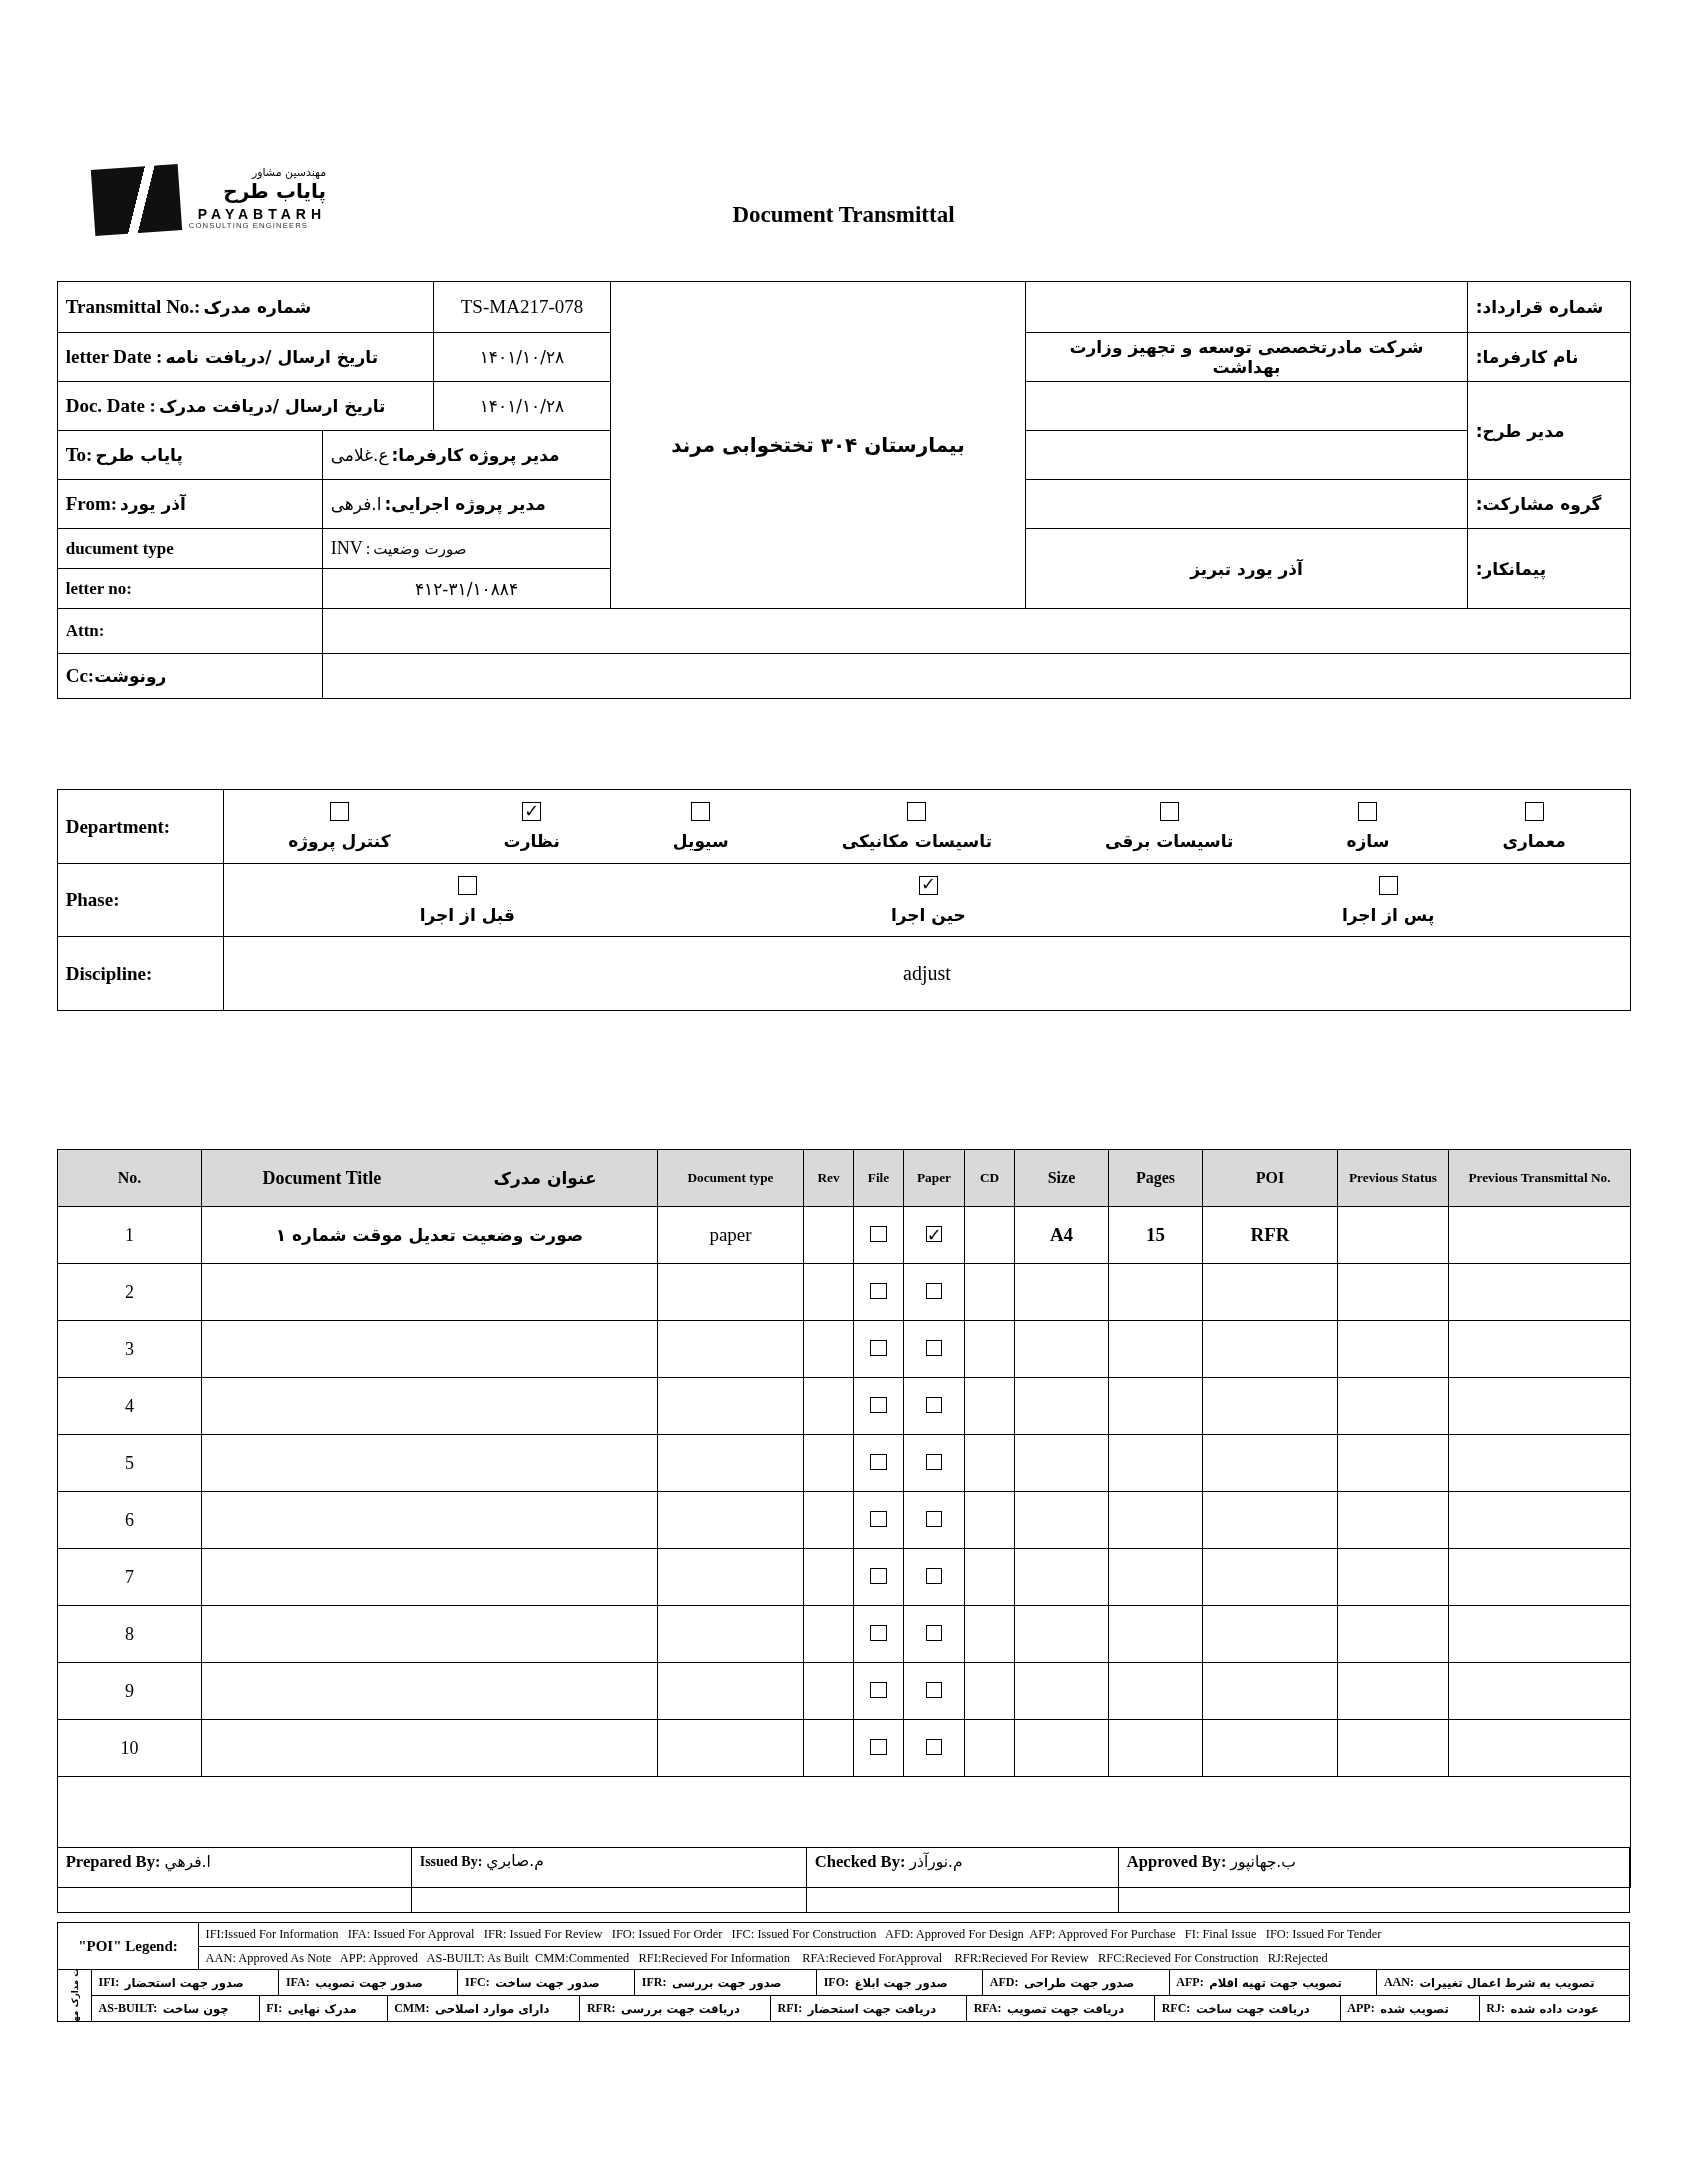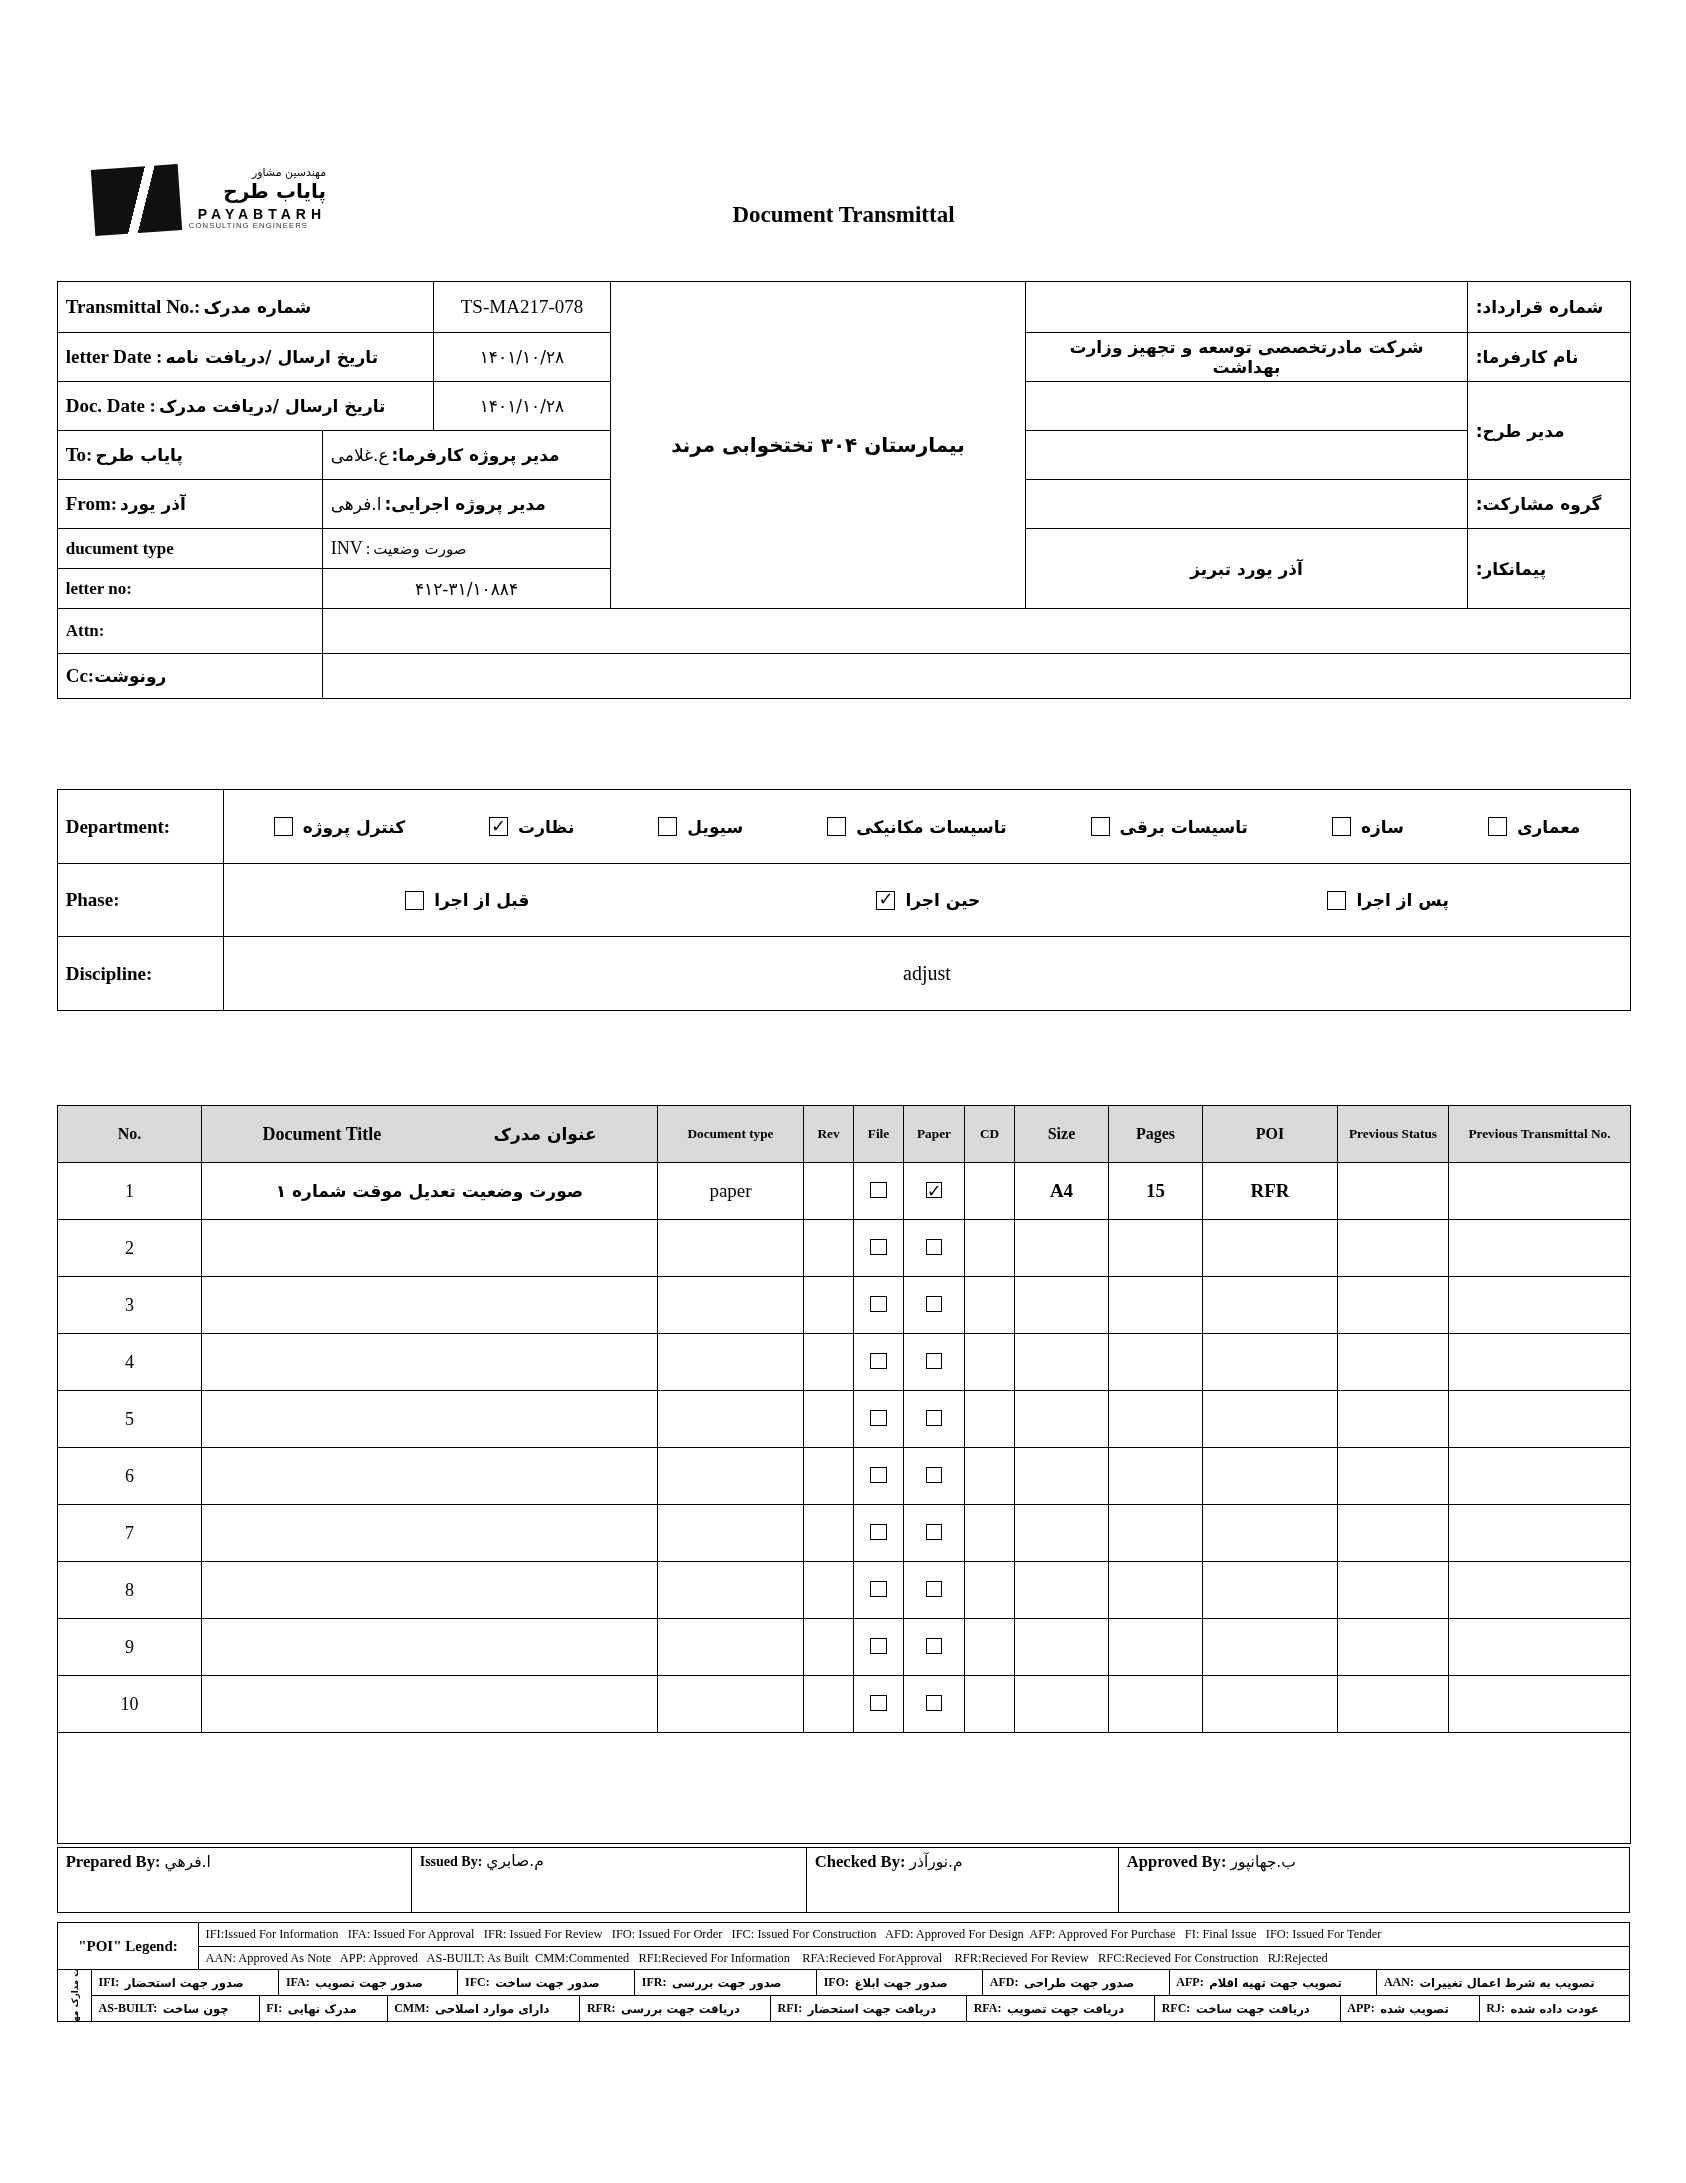--- a/index.html
+++ b/index.html
@@ -35,28 +35,28 @@
     font-size:23px;font-weight:bold;}
 
   
   .top-table{position:absolute;left:57px;top:281px;width:1573px;}
   .top-table .project{font-size:20px;}
   .top-table td{font-size:17px;}
 
   
   .dept-table{position:absolute;left:57px;top:789px;width:1573px;}
   .checks{display:flex;justify-content:space-around;align-items:center;width:100%;}
-  .chk{display:flex;align-items:center;gap:10px;}
+  .chk{display:flex;align-items:center;gap:10px;flex-direction:column;}
   .cb{display:inline-block;width:16.6px;height:16.6px;border:1.7px solid #000;background:#fff;position:relative;flex:none;}
   .cb.big{width:19px;height:19px;}
   .cb.checked::after{content:"\2713";position:absolute;left:0;top:-2.2px;width:100%;text-align:center;
     font-size:17.7px;line-height:20px;font-family:"DejaVu Sans",sans-serif;}
 
   
-  .doc-table{position:absolute;left:57px;top:1105px;width:1573px;}
+  .doc-table{position:absolute;left:57px;top:1149px;width:1573px;}
   .doc-table td{text-align:center;padding:2.2px 4.4px;}
   .doc-table .thead td{background:#d9d9d9;font-weight:bold;font-size:16px;}
   .doc-table .thead .small{font-size:13.3px;line-height:1.2;}
   .doc-table .cell-cb{padding:0;}
   .split-center{display:flex;justify-content:space-around;align-items:center;width:100%;}
 
   
   .sig-table{position:absolute;left:57px;top:1847px;width:1573px;}
   .sig-table td{vertical-align:top;padding:4.4px 7.7px;font-size:16px;}
   .sig-table .fa{font-size:15.5px;}

